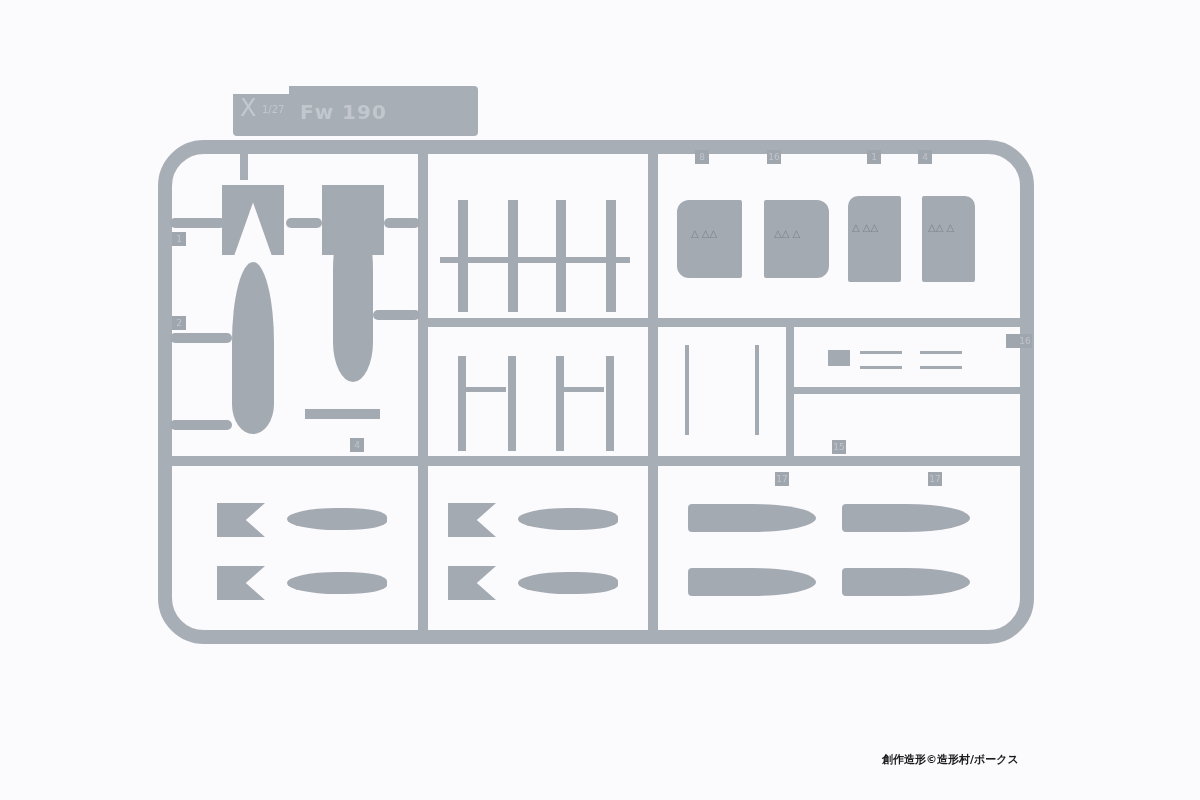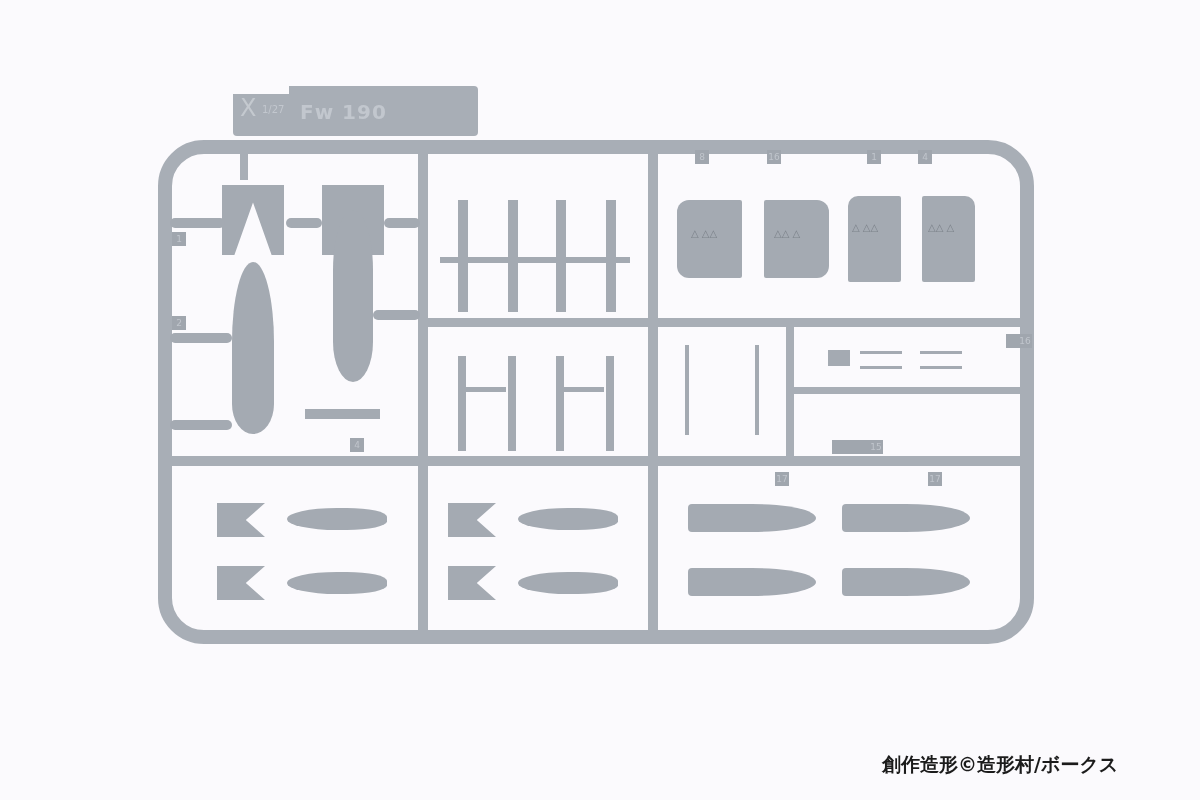--- a/index.html
+++ b/index.html
@@ -9,21 +9,21 @@
   .tag{position:absolute;left:233px;top:86px;width:245px;height:50px;background:#a8aeb6;border-radius:4px;}
   .tag-notch{position:absolute;left:233px;top:86px;width:56px;height:8px;background:#fbfafd;}
   .tag-text{position:absolute;left:300px;top:100px;color:#c2c7ce;font-size:20px;font-weight:bold;letter-spacing:1px;}
   .tag-small{position:absolute;left:262px;top:104px;color:#c2c7ce;font-size:10px;}
   .tag-logo{position:absolute;left:240px;top:94px;color:#c4c9cf;font-size:24px;}
   .part{position:absolute;background:#a4aab2;}
   .gate{position:absolute;background:#a4aab2;border-radius:6px;}
   .num{position:absolute;width:14px;height:14px;background:#a0a6ae;color:#c0c5cc;font-size:9px;text-align:center;line-height:14px;}
   .bomb{position:absolute;background:#a4aab2;border-radius:12px 50% 50% 12px / 50%;}
   .tri{position:absolute;color:#7d838b;font-size:10px;}
-  .credit{position:absolute;left:882px;top:752px;font-size:19px;font-weight:bold;color:#1b1b1b;}
+  .credit{position:absolute;left:882px;top:752px;font-size:11px;font-weight:bold;color:#1b1b1b;}
 </style>
 </head>
 <body>
 
 <div>
   <div class="tag"></div>
   <div class="tag-notch"></div>
   <div class="tag-logo">X</div>
   <div class="tag-small">1/27</div>
   <div class="tag-text">Fw 190</div>
@@ -83,21 +83,21 @@
   <div class="num" style="left:918px;top:150px;">4</div>
 
   <div class="part" style="left:685px;top:345px;width:4px;height:90px;"></div>
   <div class="part" style="left:755px;top:345px;width:4px;height:90px;"></div>
   <div class="part" style="left:860px;top:351px;width:42px;height:3px;"></div>
   <div class="part" style="left:860px;top:366px;width:42px;height:3px;"></div>
   <div class="part" style="left:920px;top:351px;width:42px;height:3px;"></div>
   <div class="part" style="left:920px;top:366px;width:42px;height:3px;"></div>
   <div class="part" style="left:828px;top:350px;width:22px;height:16px;"></div>
   <div class="num" style="left:1006px;top:334px;padding-left:12px;">16</div>
-  <div class="num" style="left:832px;top:440px;padding-left:37px;">15</div>
+  <div class="num" style="left:832px;top:440px;">15</div>
 
   <div class="part" style="left:217px;top:503px;width:48px;height:34px;clip-path:polygon(0 0,100% 0,60% 50%,100% 100%,0 100%);"></div>
   <div class="part" style="left:217px;top:566px;width:48px;height:34px;clip-path:polygon(0 0,100% 0,60% 50%,100% 100%,0 100%);"></div>
   <div class="bomb" style="left:287px;top:508px;width:100px;height:22px;border-radius:50% 40% 40% 50%;"></div>
   <div class="bomb" style="left:287px;top:572px;width:100px;height:22px;border-radius:50% 40% 40% 50%;"></div>
   <div class="part" style="left:448px;top:503px;width:48px;height:34px;clip-path:polygon(0 0,100% 0,60% 50%,100% 100%,0 100%);"></div>
   <div class="part" style="left:448px;top:566px;width:48px;height:34px;clip-path:polygon(0 0,100% 0,60% 50%,100% 100%,0 100%);"></div>
   <div class="bomb" style="left:518px;top:508px;width:100px;height:22px;border-radius:50% 40% 40% 50%;"></div>
   <div class="bomb" style="left:518px;top:572px;width:100px;height:22px;border-radius:50% 40% 40% 50%;"></div>
   <div class="bomb" style="left:688px;top:504px;width:128px;height:28px;border-radius:4px 50% 50% 4px;"></div>

